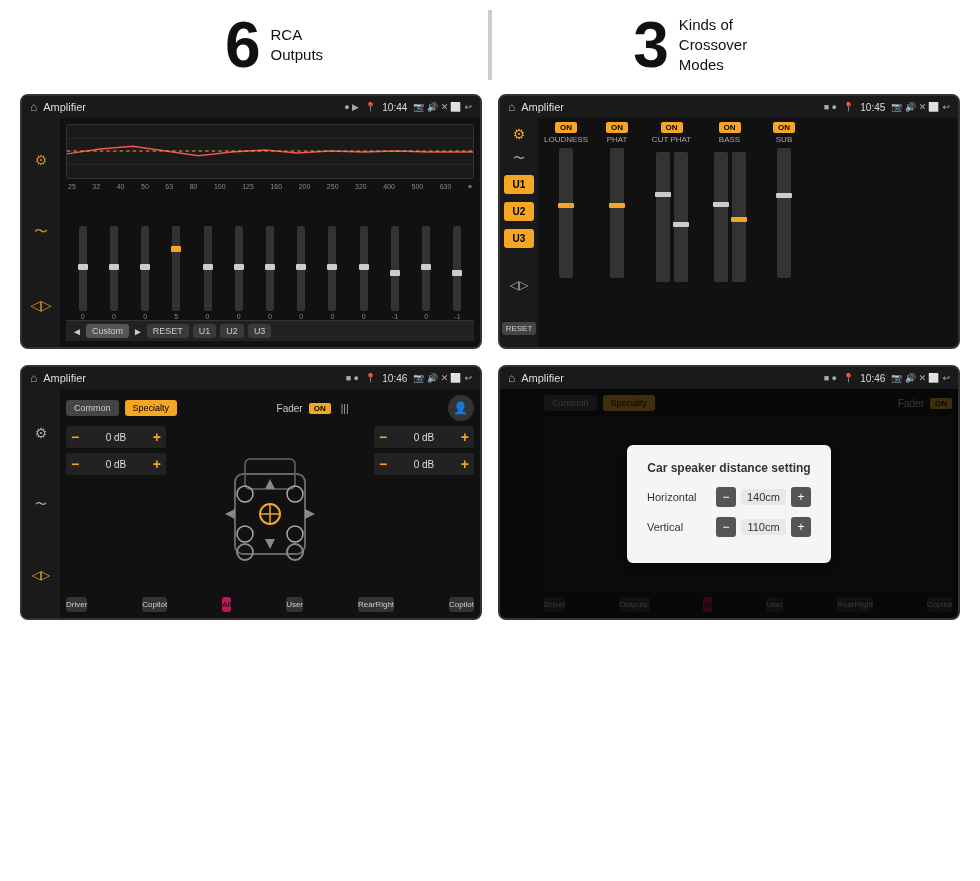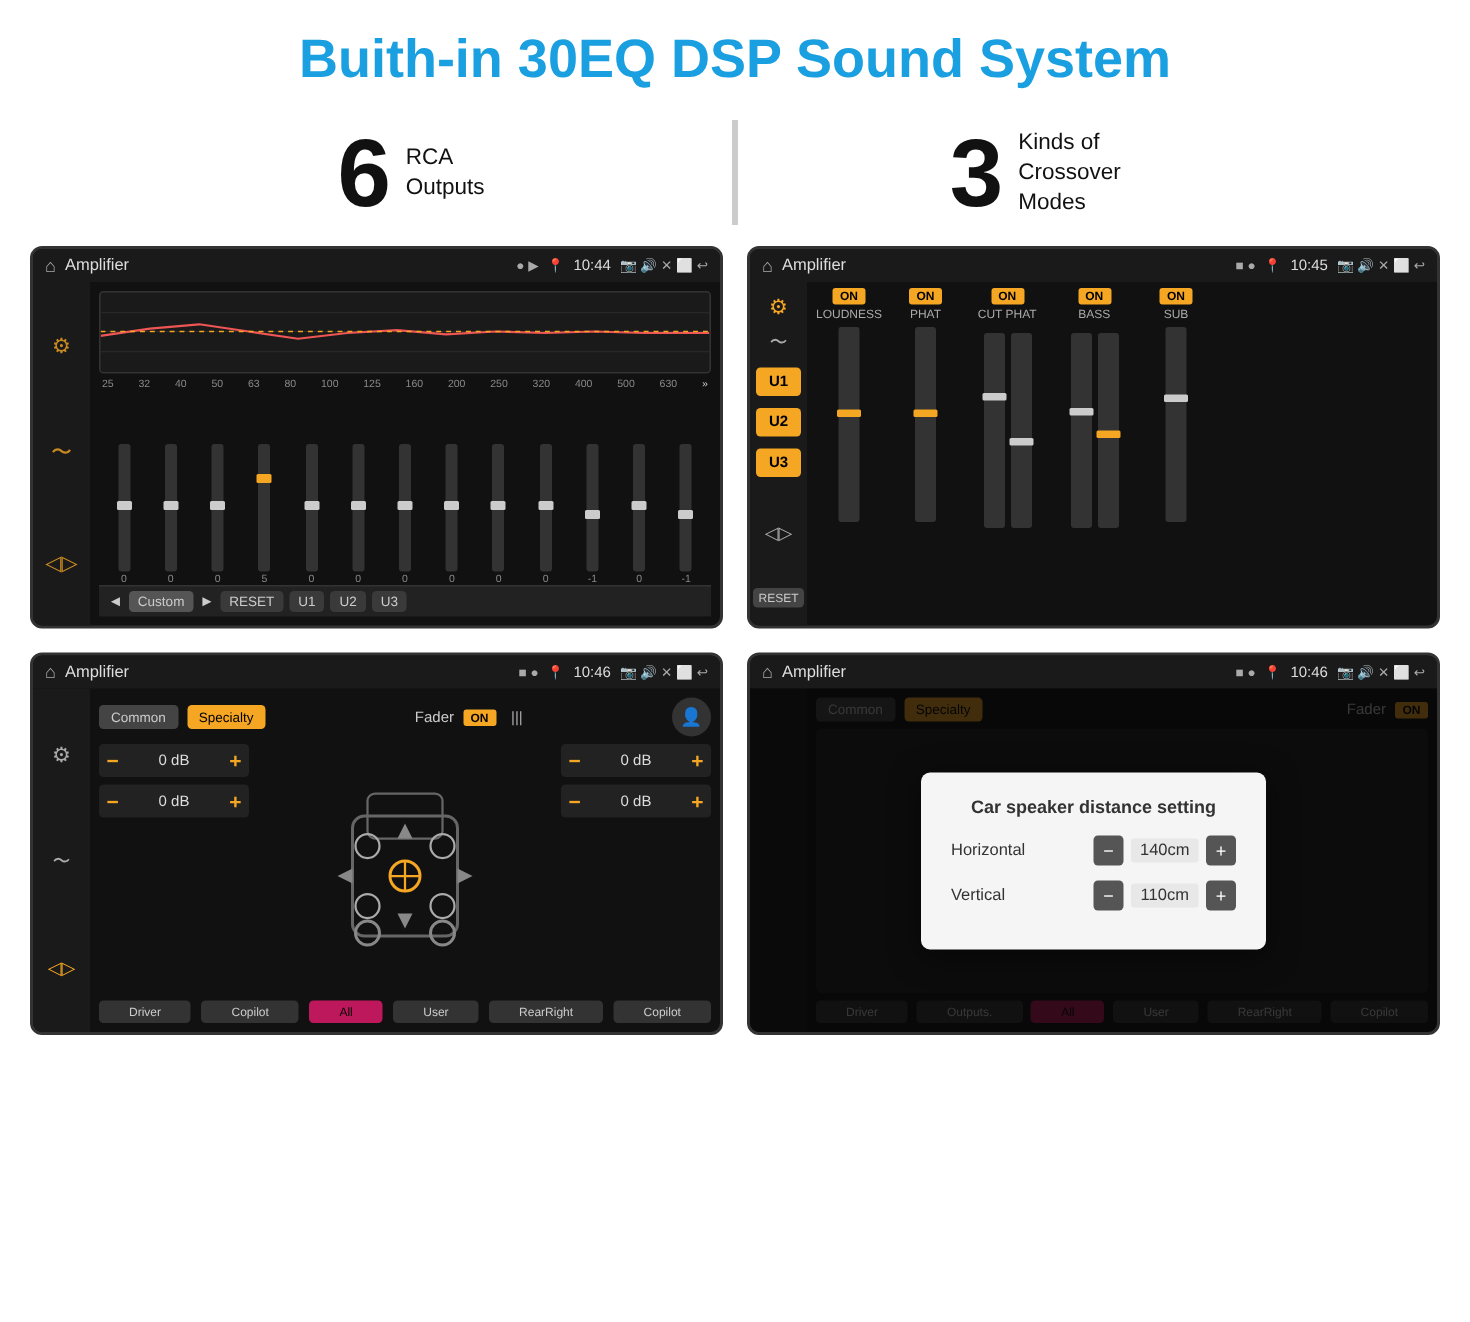--- a/index.html
+++ b/index.html
@@ -424,21 +424,21 @@
     .fader-bottom-btns {
       display: flex;
       justify-content: space-between;
       gap: 3px;
     }
 
     .fader-nav-btn {
       background: #333;
       color: #ccc;
       font-size: 8px;
-      padding: 3px 20px;
+      padding: 3px 0;
       border-radius: 3px;
       border: none;
     }
 
     .fader-nav-btn-active {
       background: #be185d;
       color: #000;
     }
 
     
@@ -450,21 +450,21 @@
       align-items: center;
       justify-content: center;
       background: rgba(0,0,0,0.5);
       z-index: 10;
     }
 
     .dialog-box {
       background: #f5f5f5;
       border-radius: 6px;
       padding: 16px 20px;
-      width: 230px;
+      width: 204px;
       box-shadow: 0 4px 20px rgba(0,0,0,0.5);
     }
 
     .dialog-title {
       font-size: 12px;
       color: #333;
       font-weight: bold;
       text-align: center;
       margin-bottom: 12px;
     }
@@ -528,21 +528,20 @@
 
     .screen-card-wrapper {
       position: relative;
     }
   </style>
 </head>
 <body>
 
 <div>
 
-  <h1 class="page-title">Buith-in 30EQ DSP Sound System</h1>
 
   <div class="stats-row">
     <div class="stat-item">
       <span class="stat-number">6</span>
       <span class="stat-label">RCA<br>Outputs</span>
     </div>
     <div class="stat-divider"></div>
     <div class="stat-divider"></div>
     <div class="stat-item">
       <span class="stat-number">3</span>

